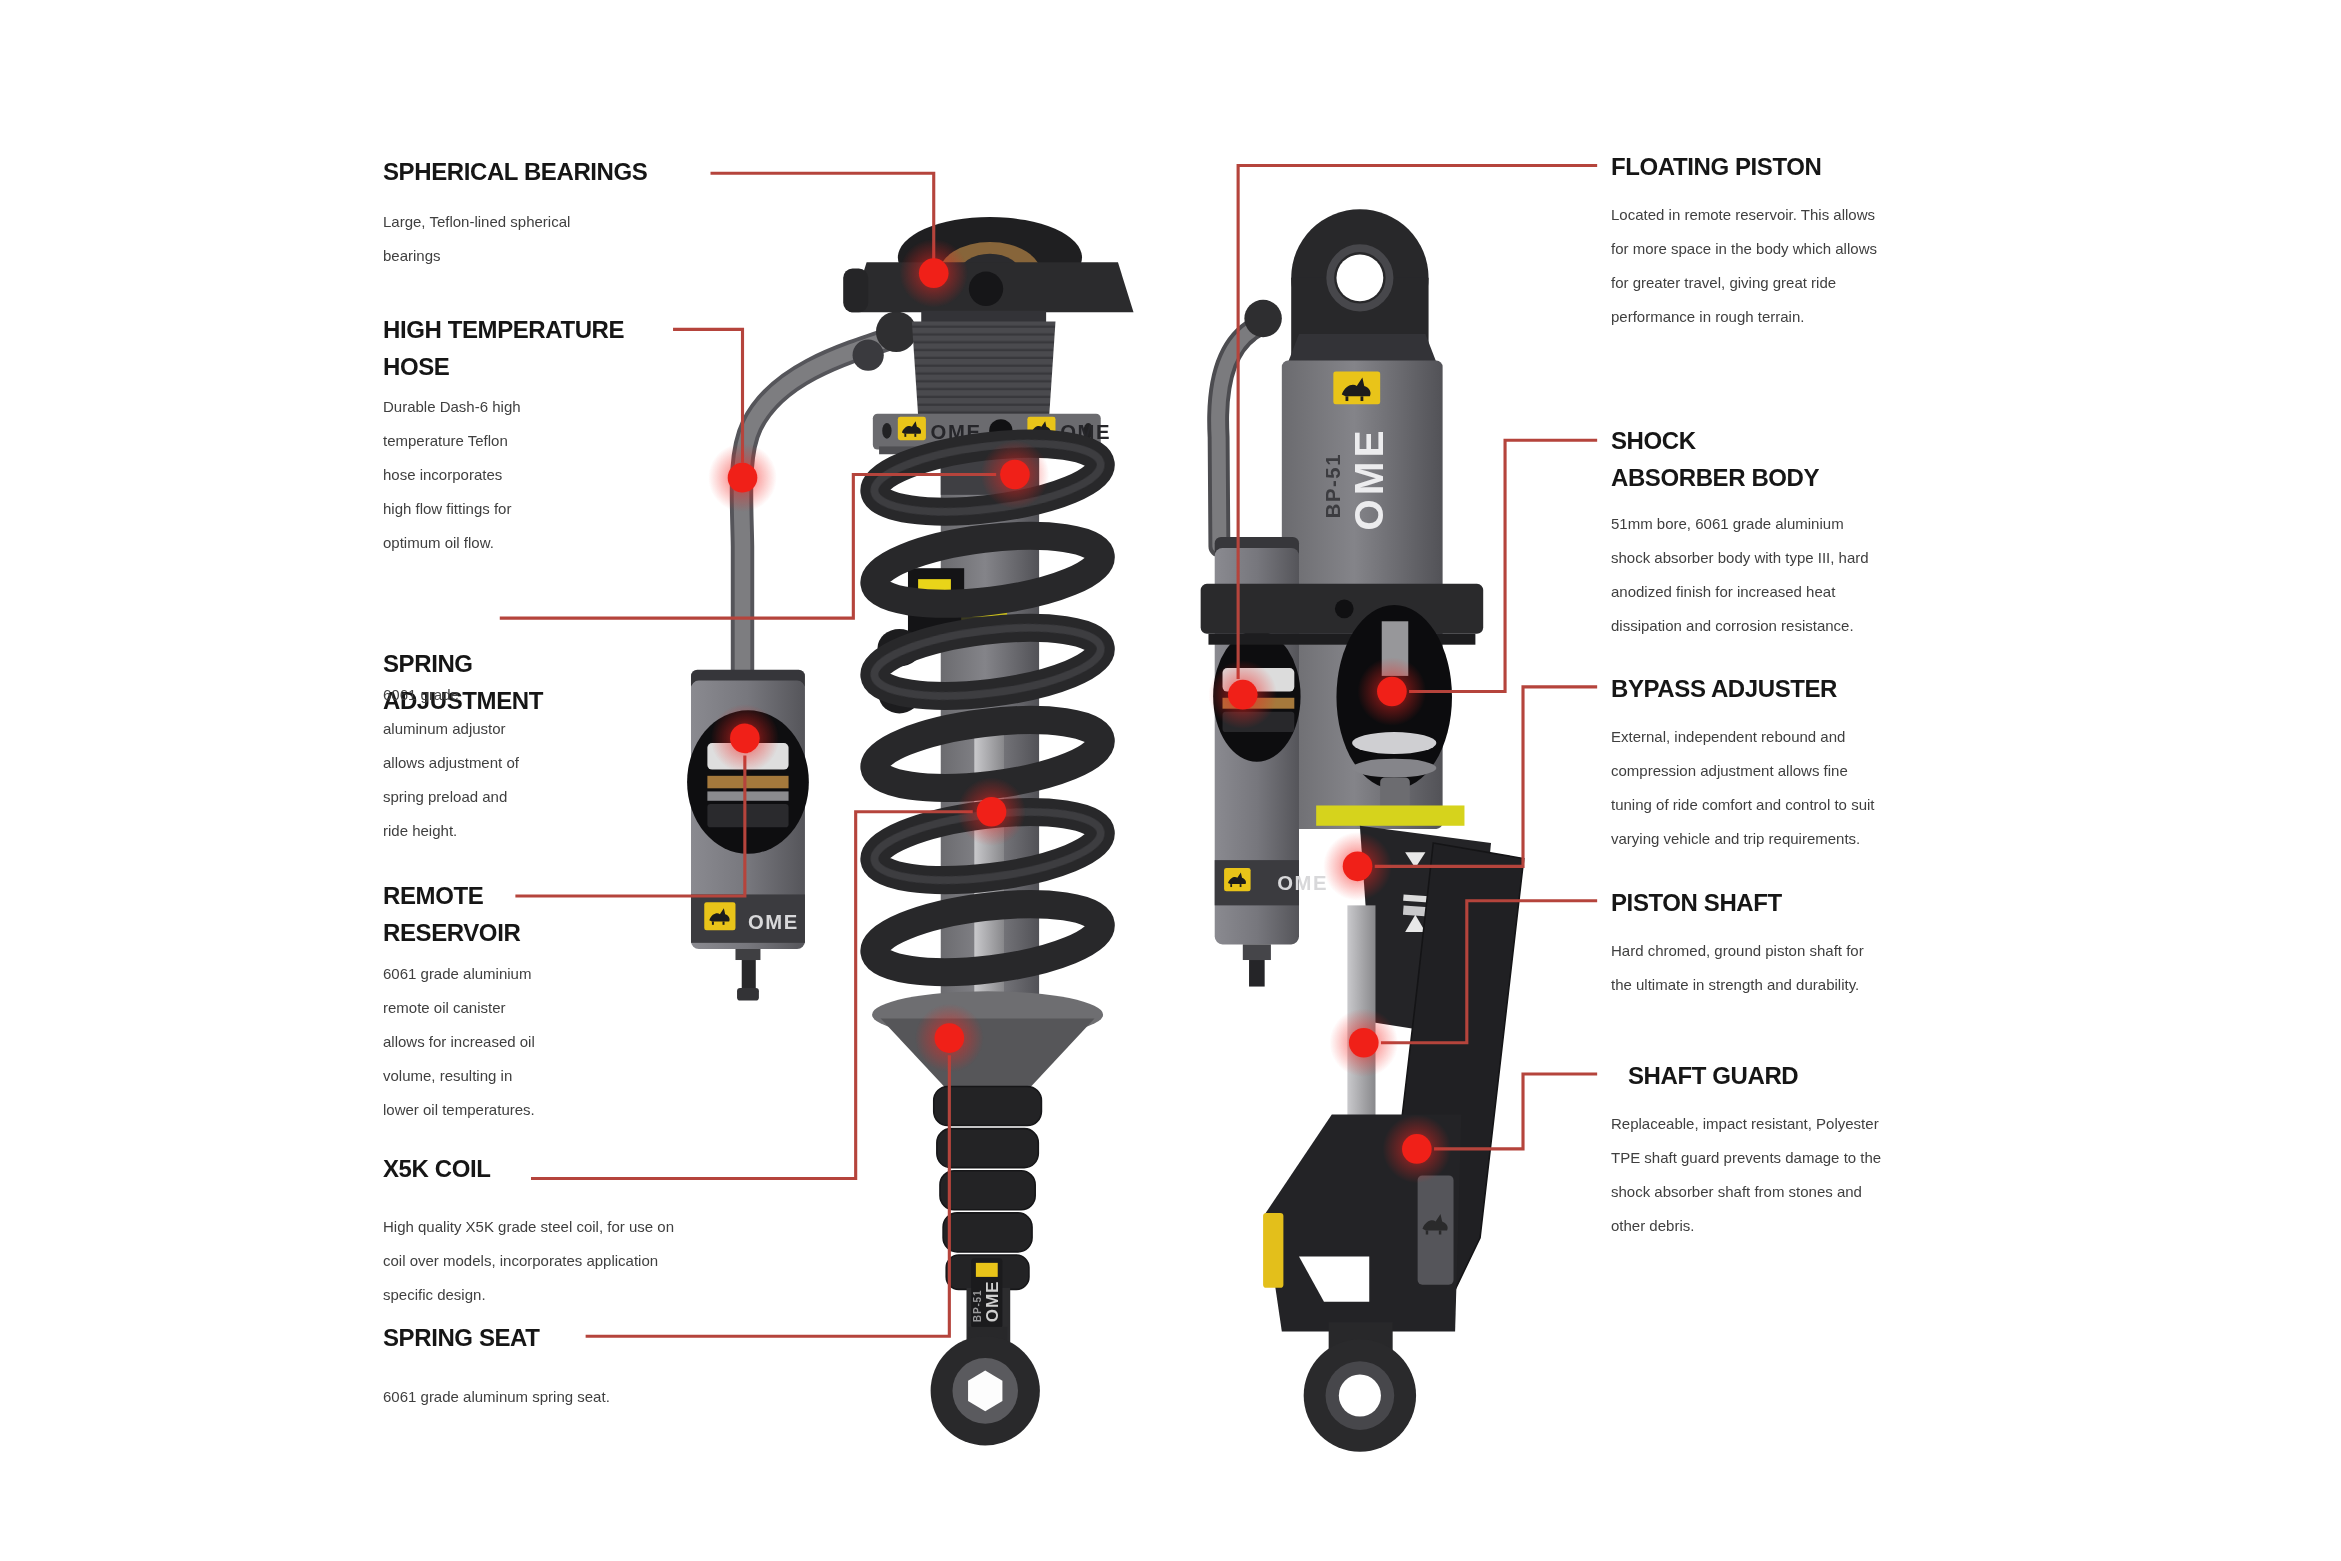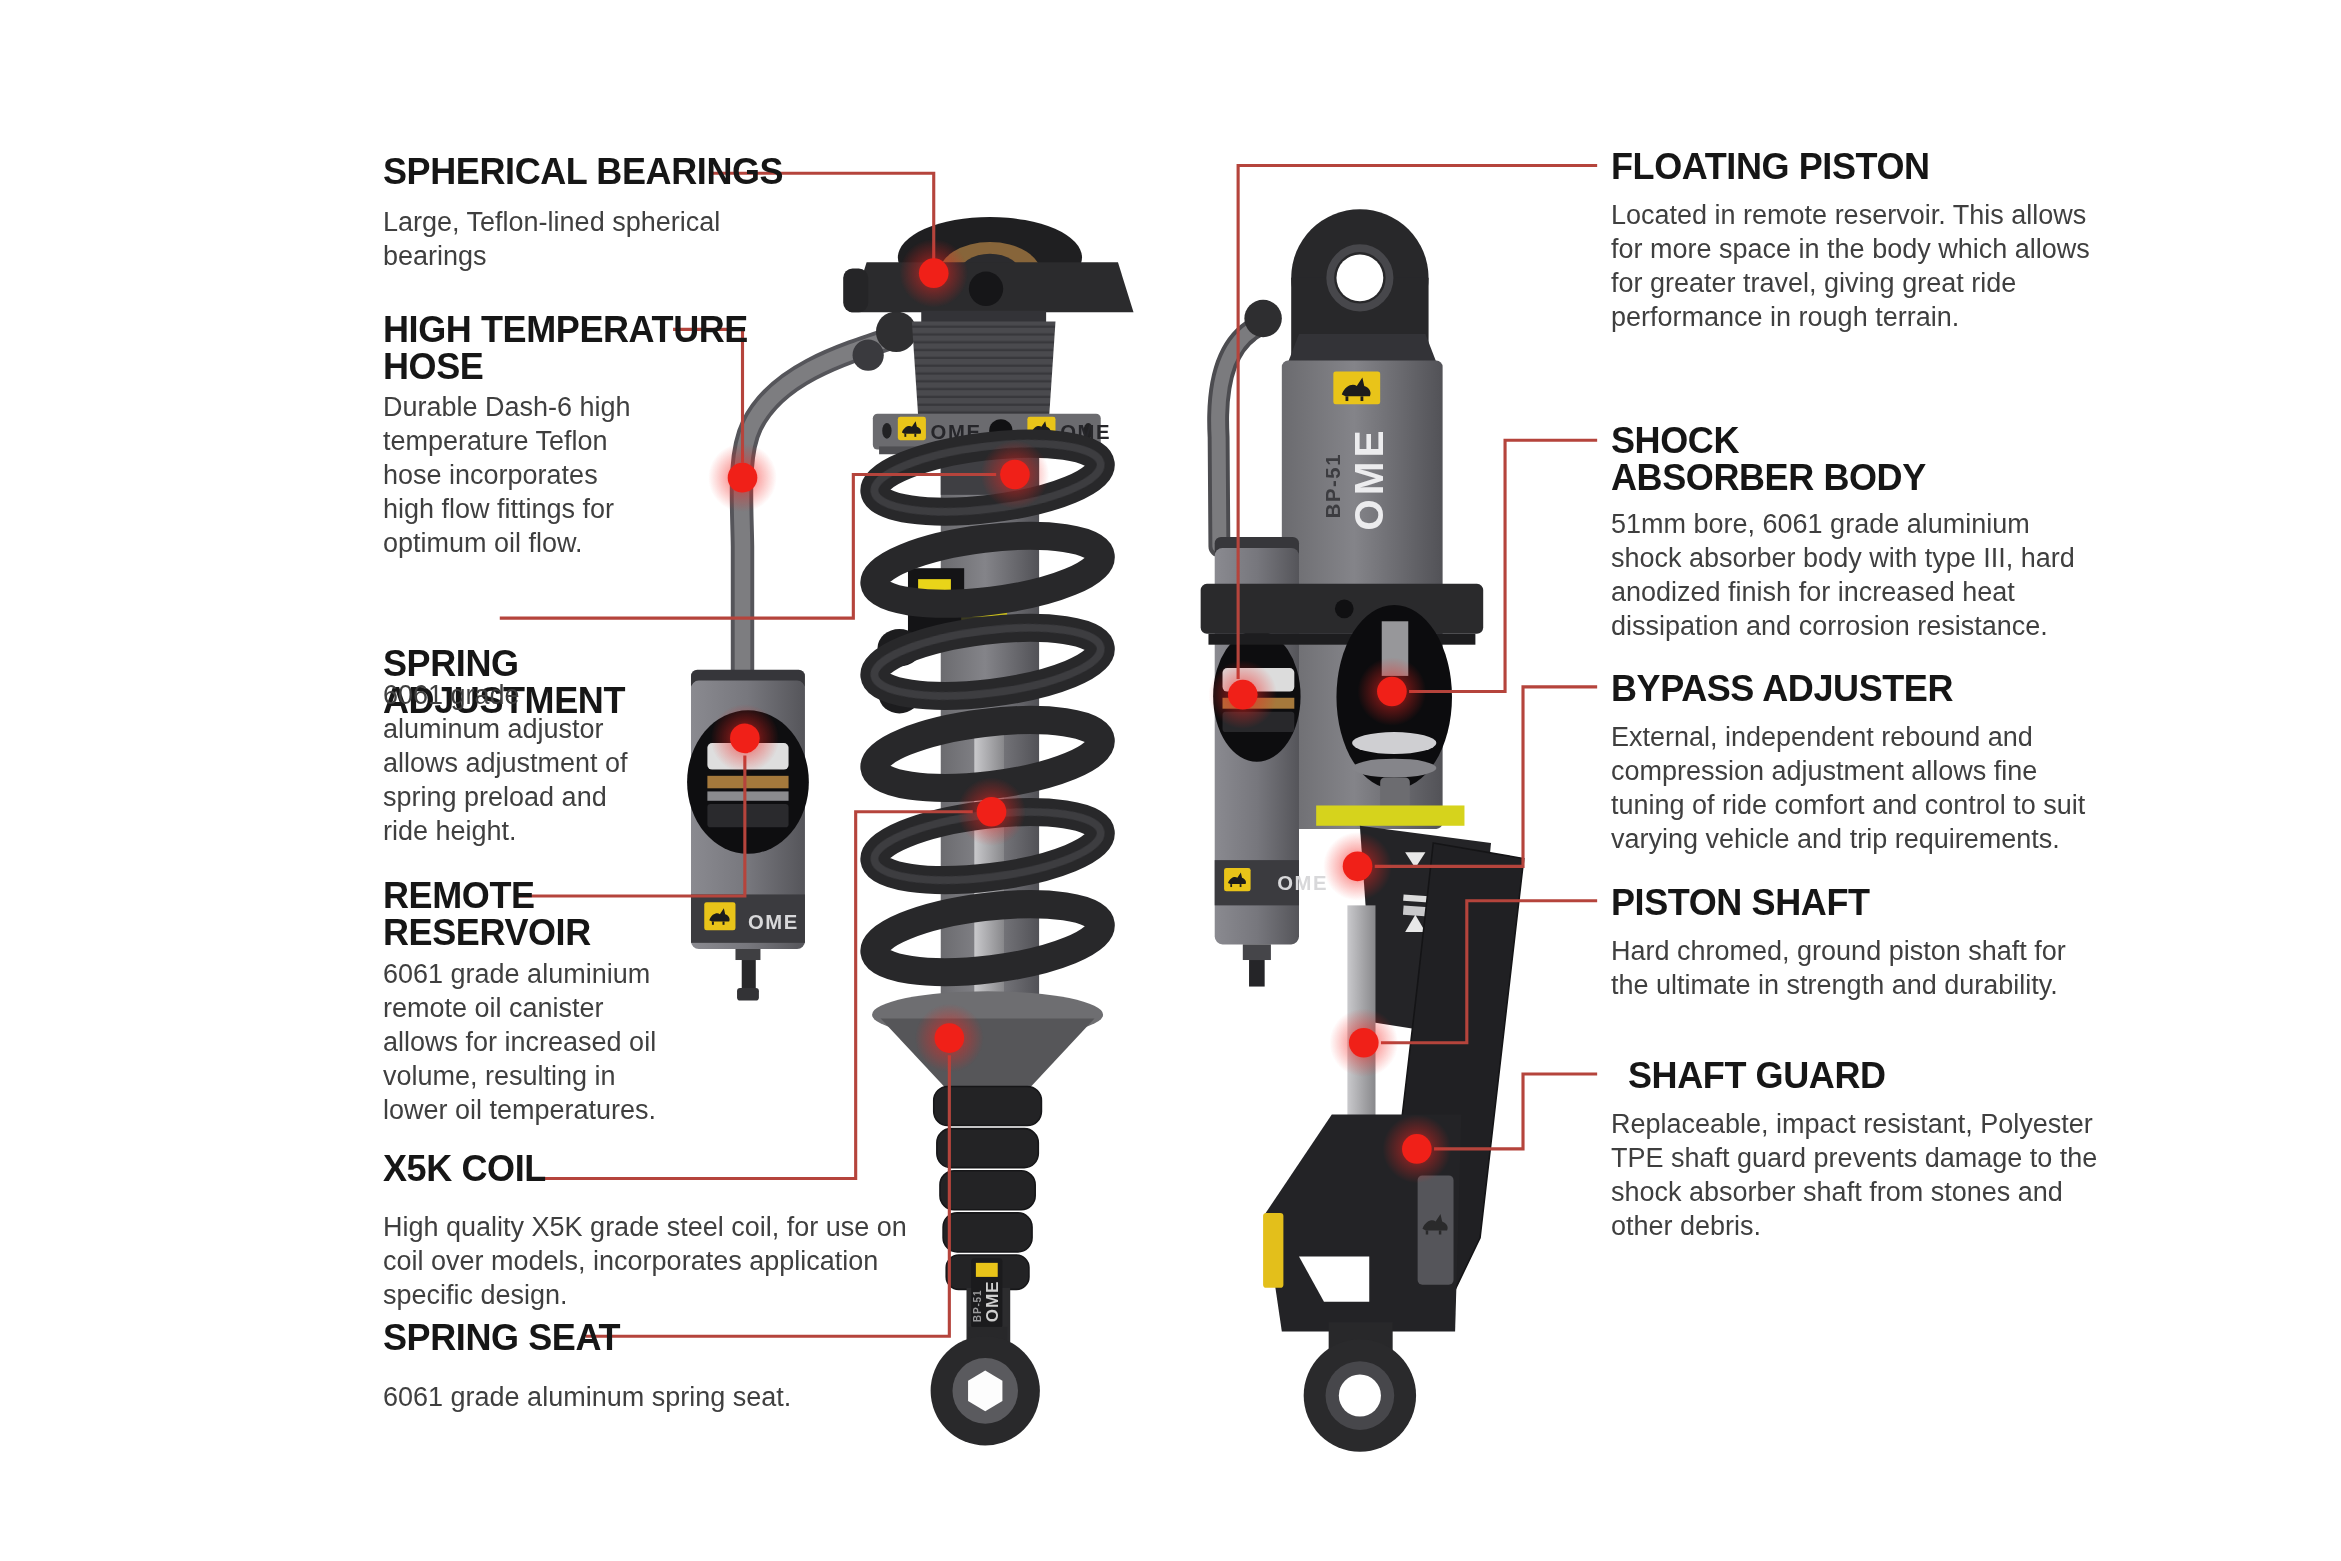--- a/index.html
+++ b/index.html
@@ -2,25 +2,25 @@
 <html style="font-size:12.5px"><head>
 <meta charset="utf-8">
 <style>
   html,body{margin:0;padding:0;background:#ffffff;}
   .canvas{
     position:relative;width:2342px;height:1561px;background:#ffffff;
     font-family:"Liberation Sans",sans-serif;overflow:hidden;
   }
   .scene{position:absolute;left:0;top:0;width:2342px;height:1561px;}
   .label-title{
-    position:absolute;font-size:36px;line-height:37px;font-weight:bold;
+    position:absolute;font-size:24px;line-height:37px;font-weight:bold;
     color:#161616;letter-spacing:-0.4px;white-space:nowrap;
   }
   .label-body{
-    position:absolute;font-size:27px;line-height:34px;color:#3f3f3f;white-space:nowrap;
+    position:absolute;font-size:15px;line-height:34px;color:#3f3f3f;white-space:nowrap;
   }
   .ome-dark{font-size:26px;font-weight:bold;fill:#26262a;letter-spacing:2px;}
   .ome-light{font-size:26px;font-weight:bold;fill:#d8d8da;letter-spacing:2px;}
   .ome-big{font-size:52px;font-weight:bold;fill:#ececee;letter-spacing:5px;}
   .bp51{font-size:26px;font-weight:bold;fill:#3c3c40;letter-spacing:2px;}
   .ome-tiny{font-size:22px;font-weight:bold;fill:#cfcfcf;letter-spacing:1px;}
   .bp51-tiny{font-size:13px;font-weight:bold;fill:#9a9a9c;letter-spacing:1px;}
   .adj{font-size:26px;font-weight:bold;fill:#e2e2e4;letter-spacing:1px;}
 </style>
 </head>

